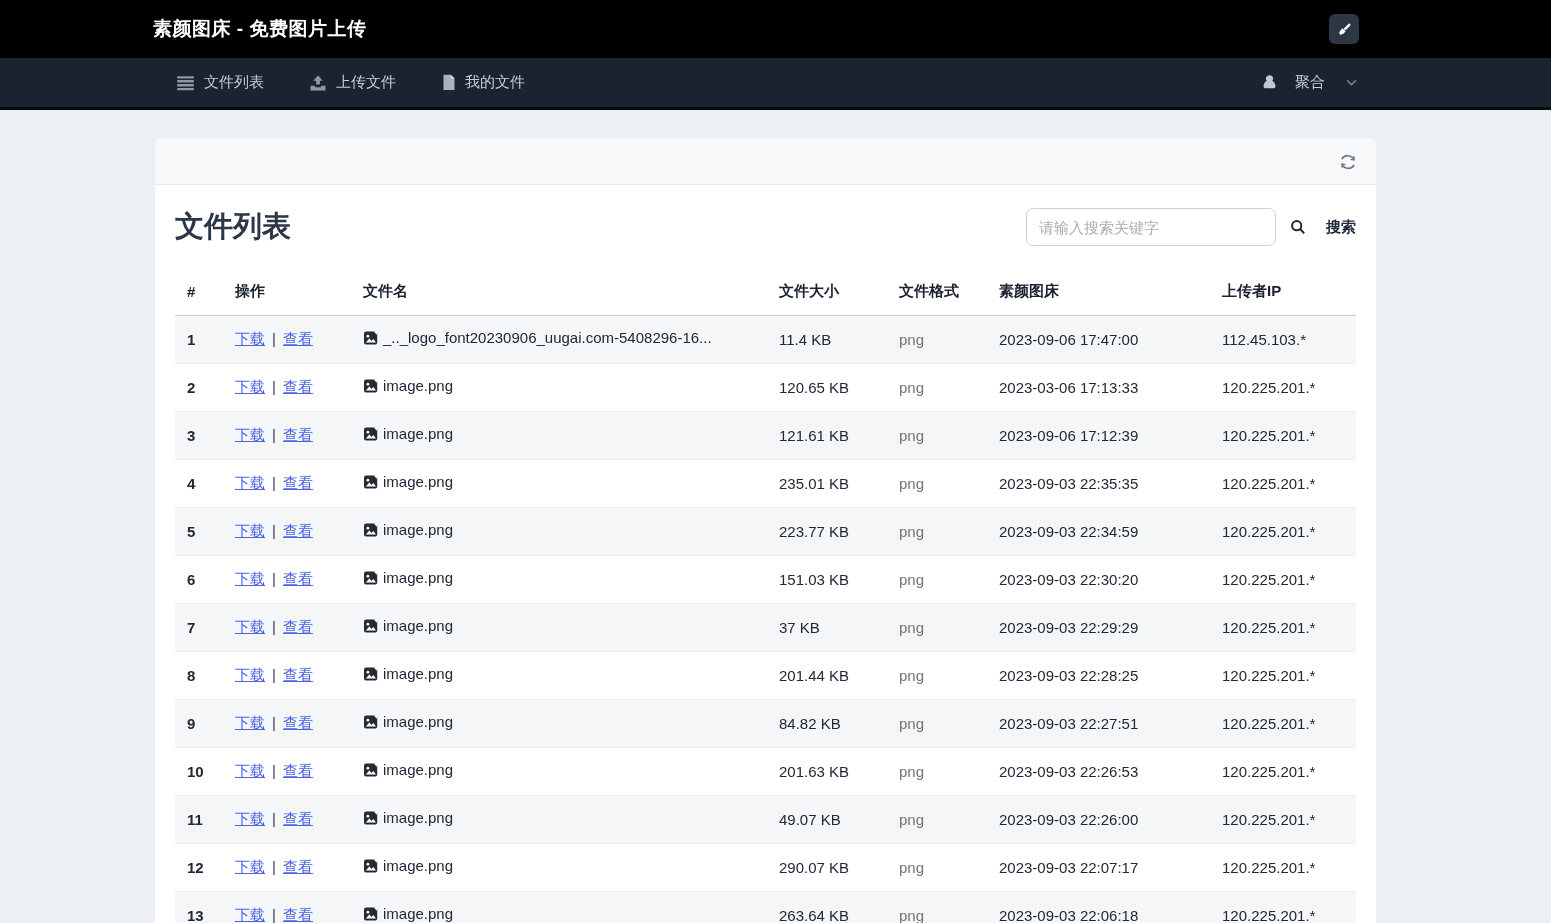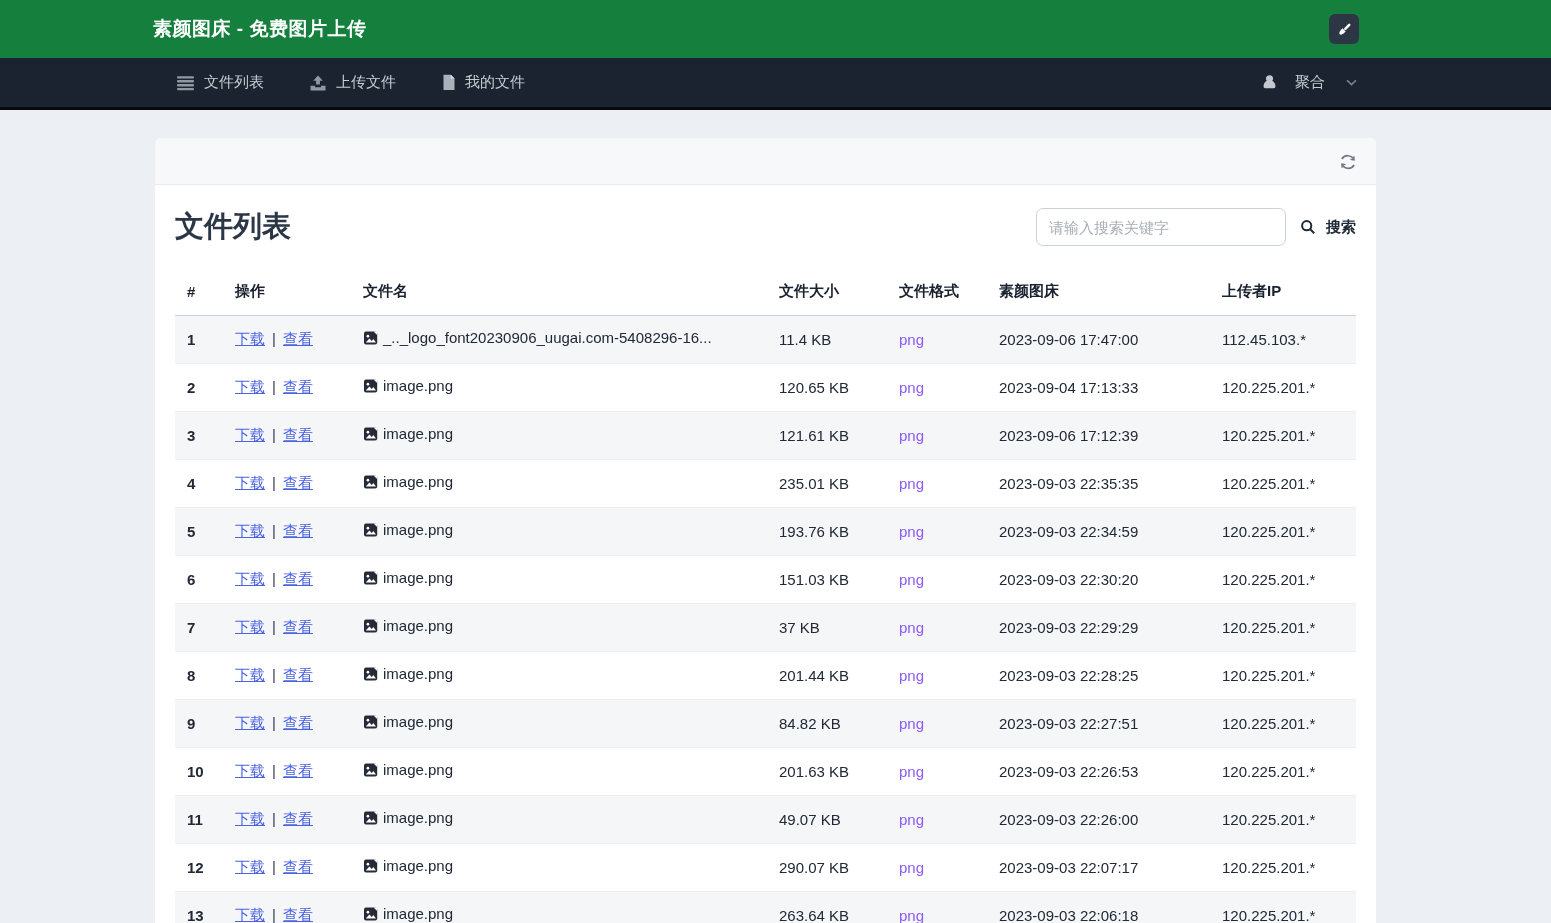--- a/index.html
+++ b/index.html
@@ -5,21 +5,21 @@
   * { box-sizing: border-box; }
   html,body { margin:0; padding:0; }
   body {
     width:1551px; height:923px; overflow:hidden;
     background:#eceff3;
     font-family:"Liberation Sans","DejaVu Sans",sans-serif;
     color:#212836;
   }
   
   .topbar {
-    height:58px; background:#15803d; position:relative;
+    height:58px; background:#000000; position:relative;
   }
   .brand {
     position:absolute; left:153px; top:50%; transform:translateY(-50%);
     color:#ffffff; font-size:19px; font-weight:bold; letter-spacing:.5px;
   }
   .theme-btn {
     position:absolute; right:192px; top:14px;
     width:30px; height:30px; border:none; border-radius:6px;
     background:#2c3644; display:flex; align-items:center; justify-content:center;
     cursor:pointer; padding:0;
@@ -61,41 +61,41 @@
   }
   .page-title { margin:0; font-size:29px; font-weight:700; color:#2b3647; }
   .search-group { display:flex; align-items:center; gap:14px; }
   .search-input {
     width:250px; height:38px; border:1px solid #cdd2d9; border-radius:7px;
     padding:0 12px; font-size:15px; color:#212836; outline:none;
     font-family:inherit;
   }
   .search-input::placeholder { color:#a8aeb6; }
   .search-btn {
-    display:flex; align-items:center; gap:10px;
+    display:flex; align-items:center; gap:20px;
     background:none; border:none; cursor:pointer; padding:0;
     font-size:15px; font-weight:700; color:#1f2937; font-family:inherit;
   }
   
   table { width:100%; border-collapse:collapse; font-size:15px; color:#212836; }
   thead th {
     text-align:left; font-weight:700; color:#1a2230;
     height:46px; padding:0 12px; vertical-align:middle;
     border-bottom:1px solid #ccd1d7;
   }
   tbody td {
     height:48px; padding:0 12px; vertical-align:middle;
     border-bottom:1px solid #eceef1;
   }
   tbody tr:nth-child(odd) { background:#f4f6f8; }
   .c-idx { font-weight:700; }
   .action-link { color:#4a63e4; text-decoration:underline; cursor:pointer; }
   .sep { color:#343c49; margin:0 7px; }
   .file-wrap { display:inline-flex; align-items:center; gap:4px; }
-  .format-link { color:#8b5cf6; text-decoration:none; cursor:pointer; }
+  .format-link { color:#737373; text-decoration:none; cursor:pointer; }
 </style>
 </head>
 <body>
 
 <header class="topbar">
   <div class="brand">素颜图床 - 免费图片上传</div>
   <button class="theme-btn">
     <span style="display:flex">
       <svg width="17" height="17" viewBox="0 0 16 16">
         <g transform="rotate(45 8 8)" fill="#ffffff">
@@ -243,21 +243,21 @@
             <path d="M10.6 1.4 H14.2 V5 Z" fill="#ffffff"></path>
             <circle cx="4.9" cy="6.2" r="1.35" fill="#ffffff"></circle>
             <path d="M2.8 12.6 L6.4 8.4 L8.7 11 L10.4 9 L12.9 12.6 Z" fill="#ffffff"></path>
           </svg>
         </span>
         <span>image.png</span>
       </span>
     </td>
     <td>120.65 KB</td>
     <td><a class="format-link">png</a></td>
-    <td>2023-09-04 17:13:33</td>
+    <td>2023-03-06 17:13:33</td>
     <td>120.225.201.*</td>
   </tr>
             <tr>
     <td class="c-idx">3</td>
     <td>
       <a class="action-link">下载</a><span class="sep">|</span><a class="action-link">查看</a>
     </td>
     <td>
       <span class="file-wrap">
         <span style="display:flex">
@@ -310,21 +310,21 @@
           <svg width="16" height="16" viewBox="0 0 16 16">
             <rect x="1" y="1.4" width="13.2" height="13.2" rx="2" fill="#242b36"></rect>
             <path d="M10.6 1.4 H14.2 V5 Z" fill="#ffffff"></path>
             <circle cx="4.9" cy="6.2" r="1.35" fill="#ffffff"></circle>
             <path d="M2.8 12.6 L6.4 8.4 L8.7 11 L10.4 9 L12.9 12.6 Z" fill="#ffffff"></path>
           </svg>
         </span>
         <span>image.png</span>
       </span>
     </td>
-    <td>193.76 KB</td>
+    <td>223.77 KB</td>
     <td><a class="format-link">png</a></td>
     <td>2023-09-03 22:34:59</td>
     <td>120.225.201.*</td>
   </tr>
             <tr>
     <td class="c-idx">6</td>
     <td>
       <a class="action-link">下载</a><span class="sep">|</span><a class="action-link">查看</a>
     </td>
     <td>

